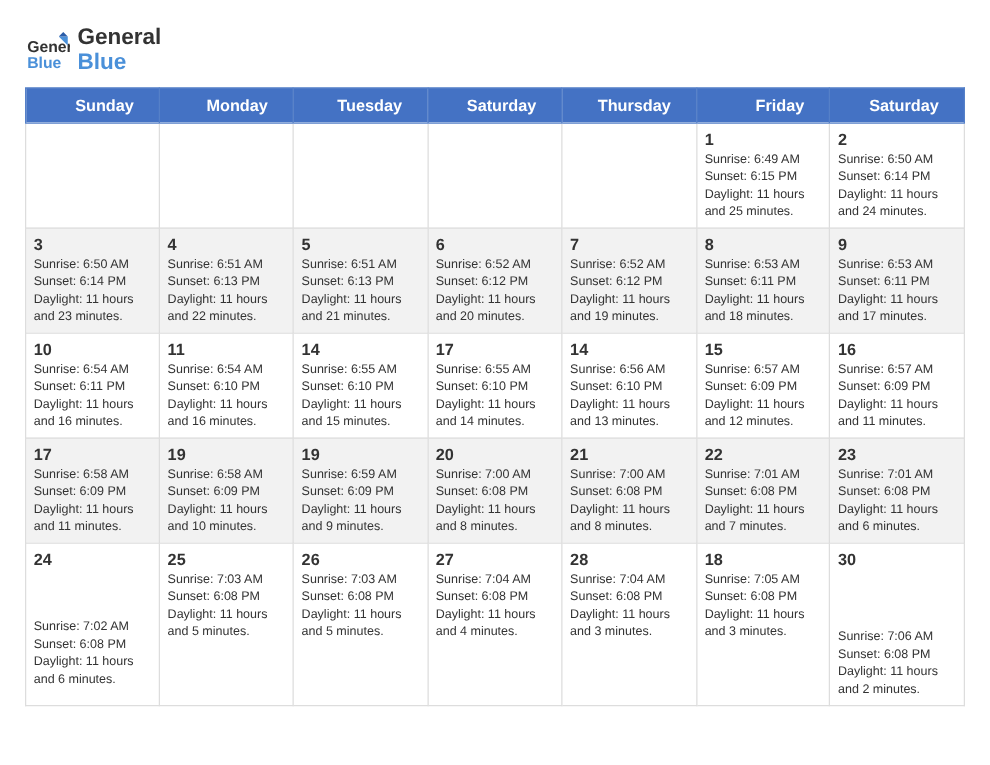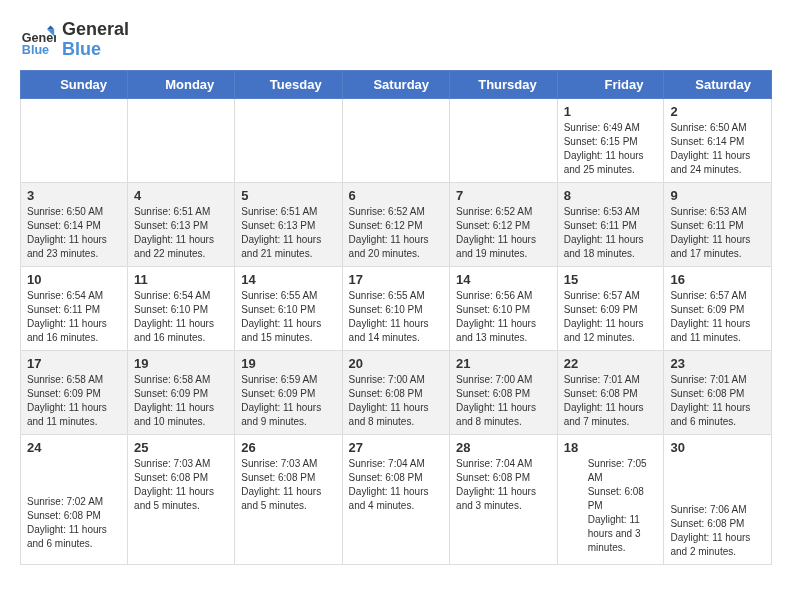--- a/index.html
+++ b/index.html
@@ -299,21 +299,21 @@
 Daylight: 11 hours and 4 minutes.</div>
         </td>
         <td>
           <span class="day-num">28</span>
           <div class="cell-info" style="white-space: pre-line;">Sunrise: 7:04 AM
 Sunset: 6:08 PM
 Daylight: 11 hours and 3 minutes.</div>
         </td>
         <td>
           <span class="day-num">18</span>
-          <div class="cell-info" style="white-space: pre-line; margin-left: 24px;">Sunrise: 7:05 AM
+          <div class="cell-info" style="white-space: pre-line;">Sunrise: 7:05 AM
 Sunset: 6:08 PM
 Daylight: 11 hours and 3 minutes.</div>
         </td>
         <td>
           <span class="day-num">30</span>
           <div class="cell-info" style="white-space: pre-line; margin-top: 48px;">Sunrise: 7:06 AM
 Sunset: 6:08 PM
 Daylight: 11 hours and 2 minutes.</div>
         </td>
       </tr>

